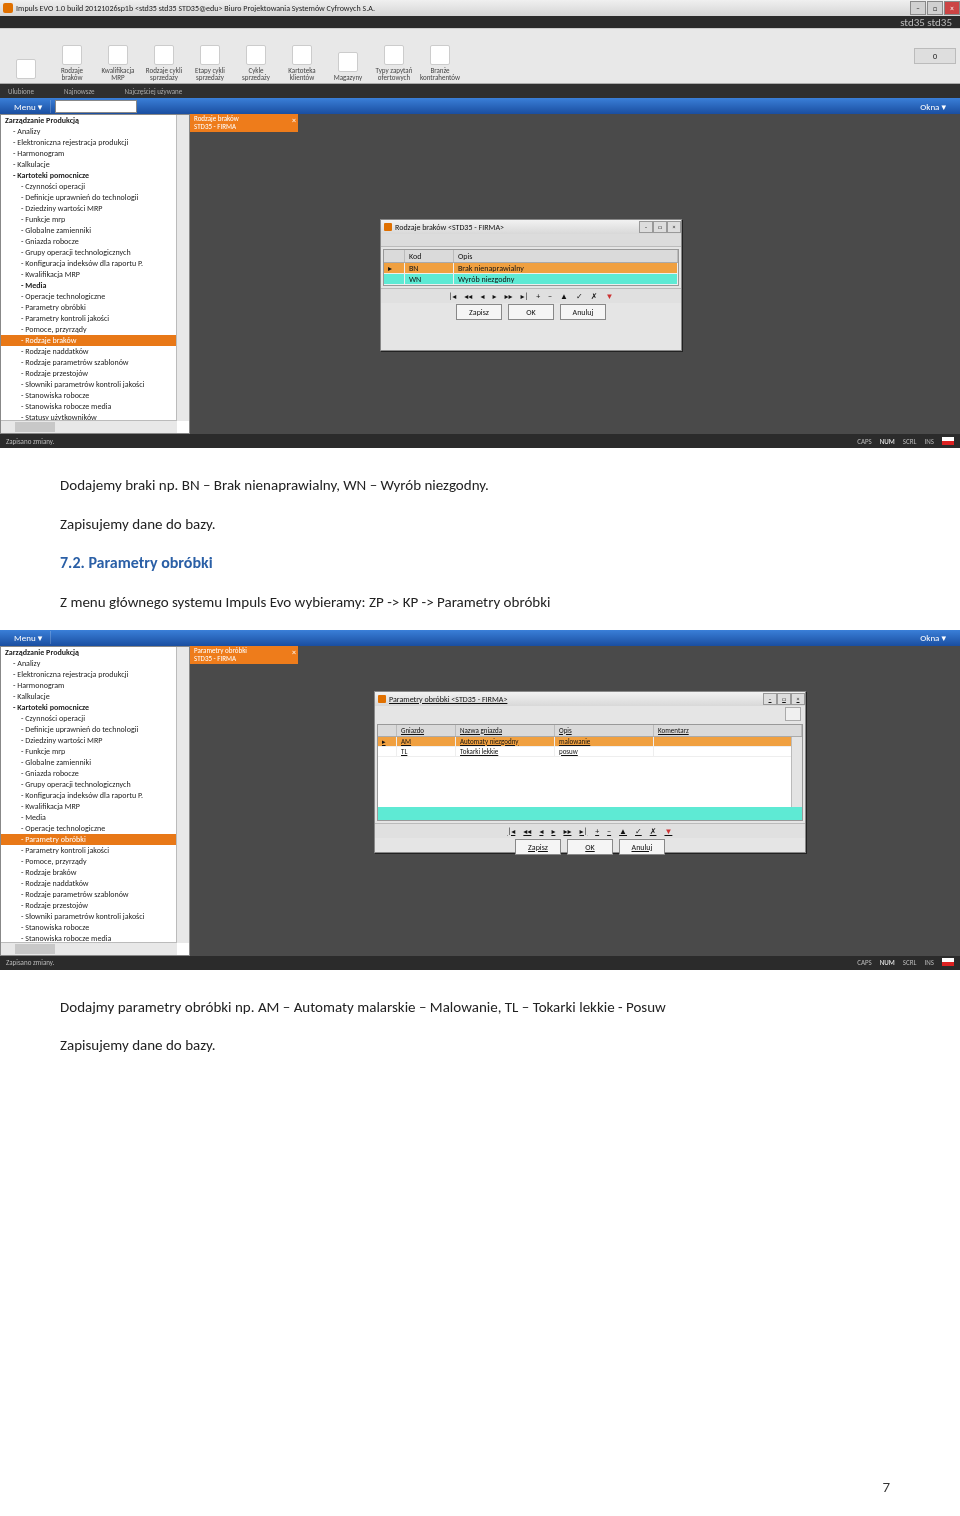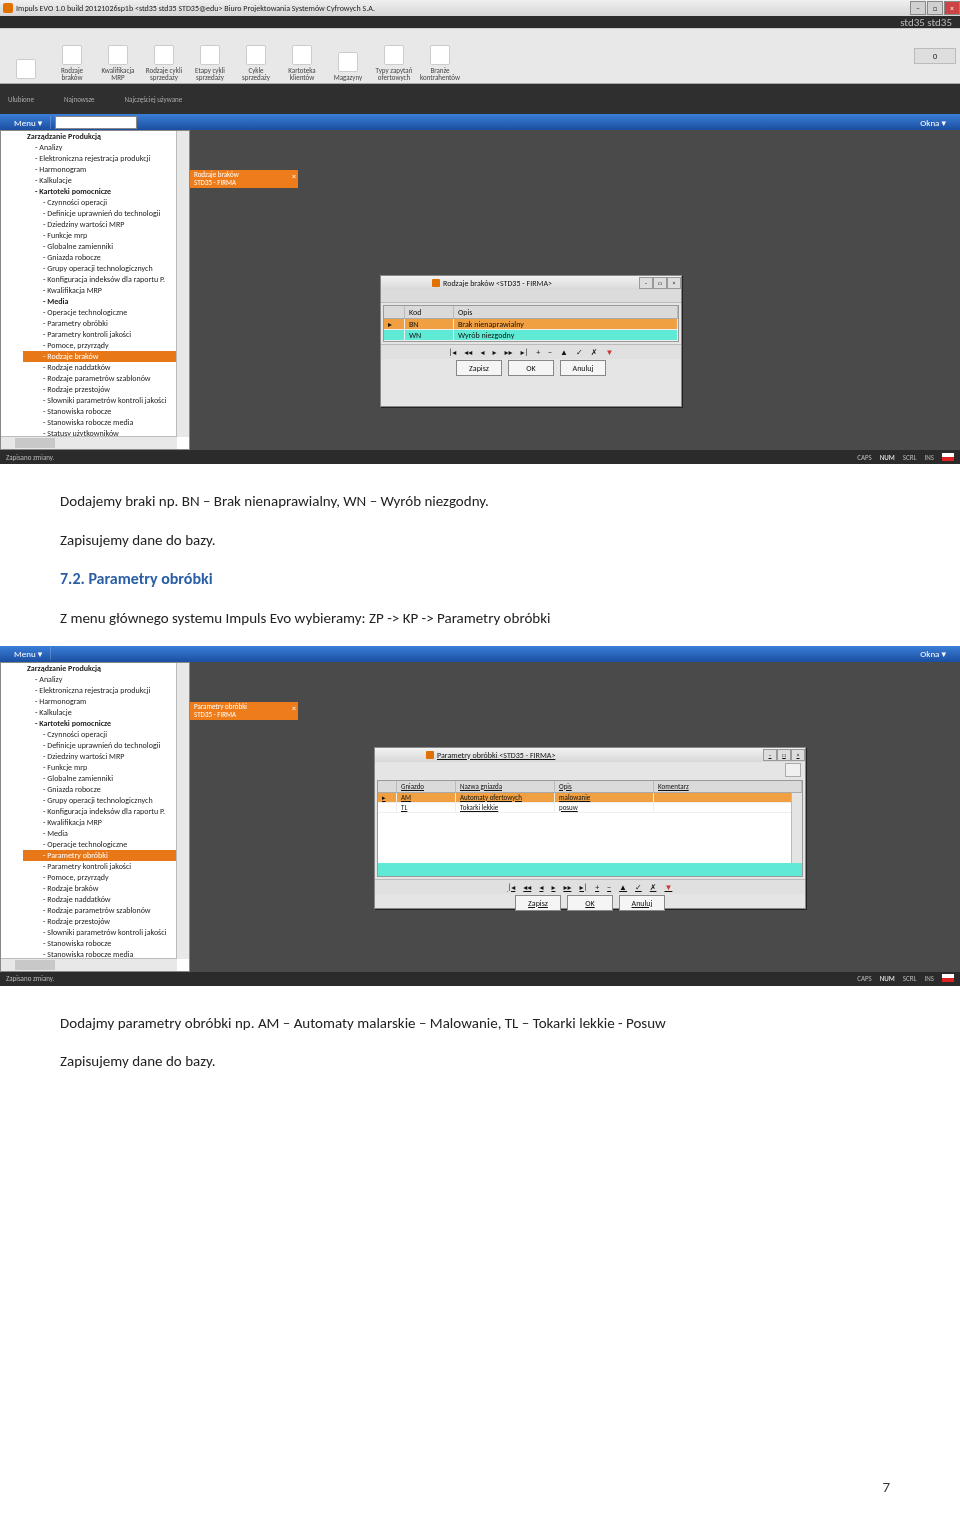--- a/index.html
+++ b/index.html
@@ -11,43 +11,43 @@
   .erp-titlebar .right { margin-left:auto; display:flex; gap:1px; }
   .wbtn { width:14px; height:12px; background:#d0d0d0; border:1px solid #888; font-size:7px; display:flex; align-items:center; justify-content:center; }
   .wbtn.close { background:#c44; color:#fff; }
   .erp-subbar { height:12px; background:#2b2b2b; color:#bbb; font-size:11px; display:flex; justify-content:flex-end; align-items:center; padding:0 8px; }
   .erp-startrow { height:18px; background:#3a3a3a; padding:2px 4px; }
   .startbtn { display:inline-block; background:#eee; border:1px solid #999; padding:1px 6px; font-size:8px; }
   .ribbon { height:50px; background:#e8e8e8; border-top:1px solid #ccc; border-bottom:1px solid #aaa; display:flex; align-items:stretch; padding:2px 4px; gap:2px; }
   .ribbon .rbtn { width:44px; display:flex; flex-direction:column; align-items:center; justify-content:flex-end; font-size:7px; color:#444; text-align:center; line-height:1; }
   .rbtn .rico { width:18px; height:18px; background:#fff; border:1px solid #ccc; margin-bottom:2px; border-radius:2px;}
   .ribbon-counter { margin-left:auto; width:40px; background:#dedede; border:1px solid #bbb; align-self:center; height:14px; display:flex; align-items:center; justify-content:center; font-size:8px;}
-  .favrow { height:30px; background:#2f2f2f; color:#aaa; font-size:7px; display:flex; align-items:center; gap:30px; padding:0 8px; }
+  .favrow { height:14px; background:#2f2f2f; color:#aaa; font-size:7px; display:flex; align-items:center; gap:30px; padding:0 8px; }
   .menubar { height:16px; background: linear-gradient(#3a7fd8,#1a4ea0); display:flex; align-items:center; color:#fff; font-size:9px; padding:0 6px; }
   .menubar .mbtn { padding:1px 8px; border-right:1px solid rgba(255,255,255,0.2);}
   .menubar .combo { width:80px; height:11px; background:#fff; border:1px solid #888; margin-left:4px;}
   .menubar .right { margin-left:auto; padding:1px 8px; }
   .workspace { display:flex; height:320px; background:#4a4a4a; }
   .tree { width:188px; background:#fff; border:1px solid #888; overflow:hidden; position:relative; font-size:8px; color:#222; }
   .tree-item { padding:0 4px 0 10px; white-space:nowrap; line-height:11px; }
   .tree-item.l1 { padding-left:4px; }
   .tree-item.l2 { padding-left:12px; }
   .tree-item.l3 { padding-left:20px; }
   .tree-item.bold { font-weight:bold; }
   .tree-item.sel { background:#e87817; color:#fff; }
   .tree .sbv { position:absolute; right:0; top:0; bottom:12px; width:12px; background:#e8e8e8; border-left:1px solid #bbb;}
   .tree .sbh { position:absolute; left:0; right:12px; bottom:0; height:12px; background:#e8e8e8; border-top:1px solid #bbb;}
   .tree .sbh .thumb { position:absolute; left:14px; width:40px; top:1px; bottom:1px; background:#c8c8c8;}
-  .canvas { flex:1; position:relative;margin-top:40px; }
+  .canvas { flex:1; position:relative; }
   .tabchip { position:absolute; left:0; top:0; height:18px; width:100px; background:#ee7c1b; color:#fff; font-size:7px; padding:0 4px; display:flex; flex-direction:column; justify-content:center; line-height:8px;}
   .tabchip .x { position:absolute; right:2px; top:2px; font-size:8px;}
   
   .dlg { position:absolute; background:#e5e5e5; border:1px solid #888; box-shadow:1px 1px 0 #222;}
   .dlg1 { left:190px; top:105px; width:300px; height:130px; }
-  .dlg-titlebar { height:14px; background:linear-gradient(#f2f2f2,#d8d8d8); display:flex; align-items:center; font-size:8px;padding-left:48px; }
+  .dlg-titlebar { height:14px; background:linear-gradient(#f2f2f2,#d8d8d8); display:flex; align-items:center; font-size:8px; }
   .dlg-titlebar .dico { width:8px; height:8px; background:#e07000; margin:0 3px; border-radius:1px;}
   .dlg-titlebar .right { margin-left:auto; display:flex;}
   .dwbtn { width:12px; height:10px; background:#ddd; border:1px solid #999; font-size:6px; display:flex; align-items:center; justify-content:center;}
   .dlg-tool { height:12px; background:#dcdcdc; border-bottom:1px solid #bbb;}
   .grid { background:#5eead4; border:1px solid #999; margin:2px; font-size:8px;}
   .ghdr { display:flex; background:#dadada; border-bottom:1px solid #aaa;}
   .gcol { padding:1px 4px; border-right:1px solid #bbb;}
   .grow { display:flex; border-bottom:1px solid #eee;}
   .grow.sel { background:#f0a040;}
   .grow .gcell { padding:0 4px; border-right:1px solid #eee;}
@@ -64,21 +64,21 @@
   .footer-num { position:absolute; bottom:20px; right:70px; font-size:15px; color:#333;}
   
   .erp2 .workspace { height:310px; }
   
   .dlg2 { left:184px; top:45px; width:430px; height:160px;text-decoration:underline; }
   .grid2 .ghdr .gcol, .grid2 .grow .gcell { font-size:7px;}
   .grid2 { height:95px; }
   .grid2-body { height:70px; position:relative; background:#fff;}
   .grid2-body .sbv2 { position:absolute; right:0; top:0; bottom:0; width:10px; background:#e4e4e4; border-left:1px solid #bbb;}
   .treeflex { display:flex; flex-direction:column; height:100%;}
-  .treeflex .items { flex:1; overflow:hidden;margin-left:22px;}
+  .treeflex .items { flex:1; overflow:hidden;}
   .dlg-topright { height:14px; display:flex; justify-content:flex-end; padding:1px 4px;}
   .dlg-topright .sq { width:14px; height:12px; background:#f0f0f0; border:1px solid #aaa;}
 </style>
 </head>
 <body>
 <div class="page">
 
 <div class="erp">
   <div class="erp-titlebar">
     <span class="ico"></span>
@@ -343,21 +343,21 @@
             <div class="gcol" style="width:50px;">Gniazdo</div>
             <div class="gcol" style="width:90px;">Nazwa gniazda</div>
             <div class="gcol" style="width:90px;">Opis</div>
             <div class="gcol" style="flex:1;">Komentarz</div>
           </div>
           <div class="grid2-body">
             <div id="gridrows2">
                   <div class="grow sel">
                     <div class="gcell" style="width:10px;">▸</div>
                     <div class="gcell" style="width:50px;">AM</div>
-                    <div class="gcell" style="width:90px;">Automaty ofertowych</div>
+                    <div class="gcell" style="width:90px;">Automaty niezgodny</div>
                     <div class="gcell" style="width:90px;">malowanie</div>
                     <div class="gcell" style="flex:1;"></div>
                   </div>
                   <div class="grow">
                     <div class="gcell" style="width:10px;"></div>
                     <div class="gcell" style="width:50px;">TL</div>
                     <div class="gcell" style="width:90px;">Tokarki lekkie</div>
                     <div class="gcell" style="width:90px;">posuw</div>
                     <div class="gcell" style="flex:1;"></div>
                   </div>

